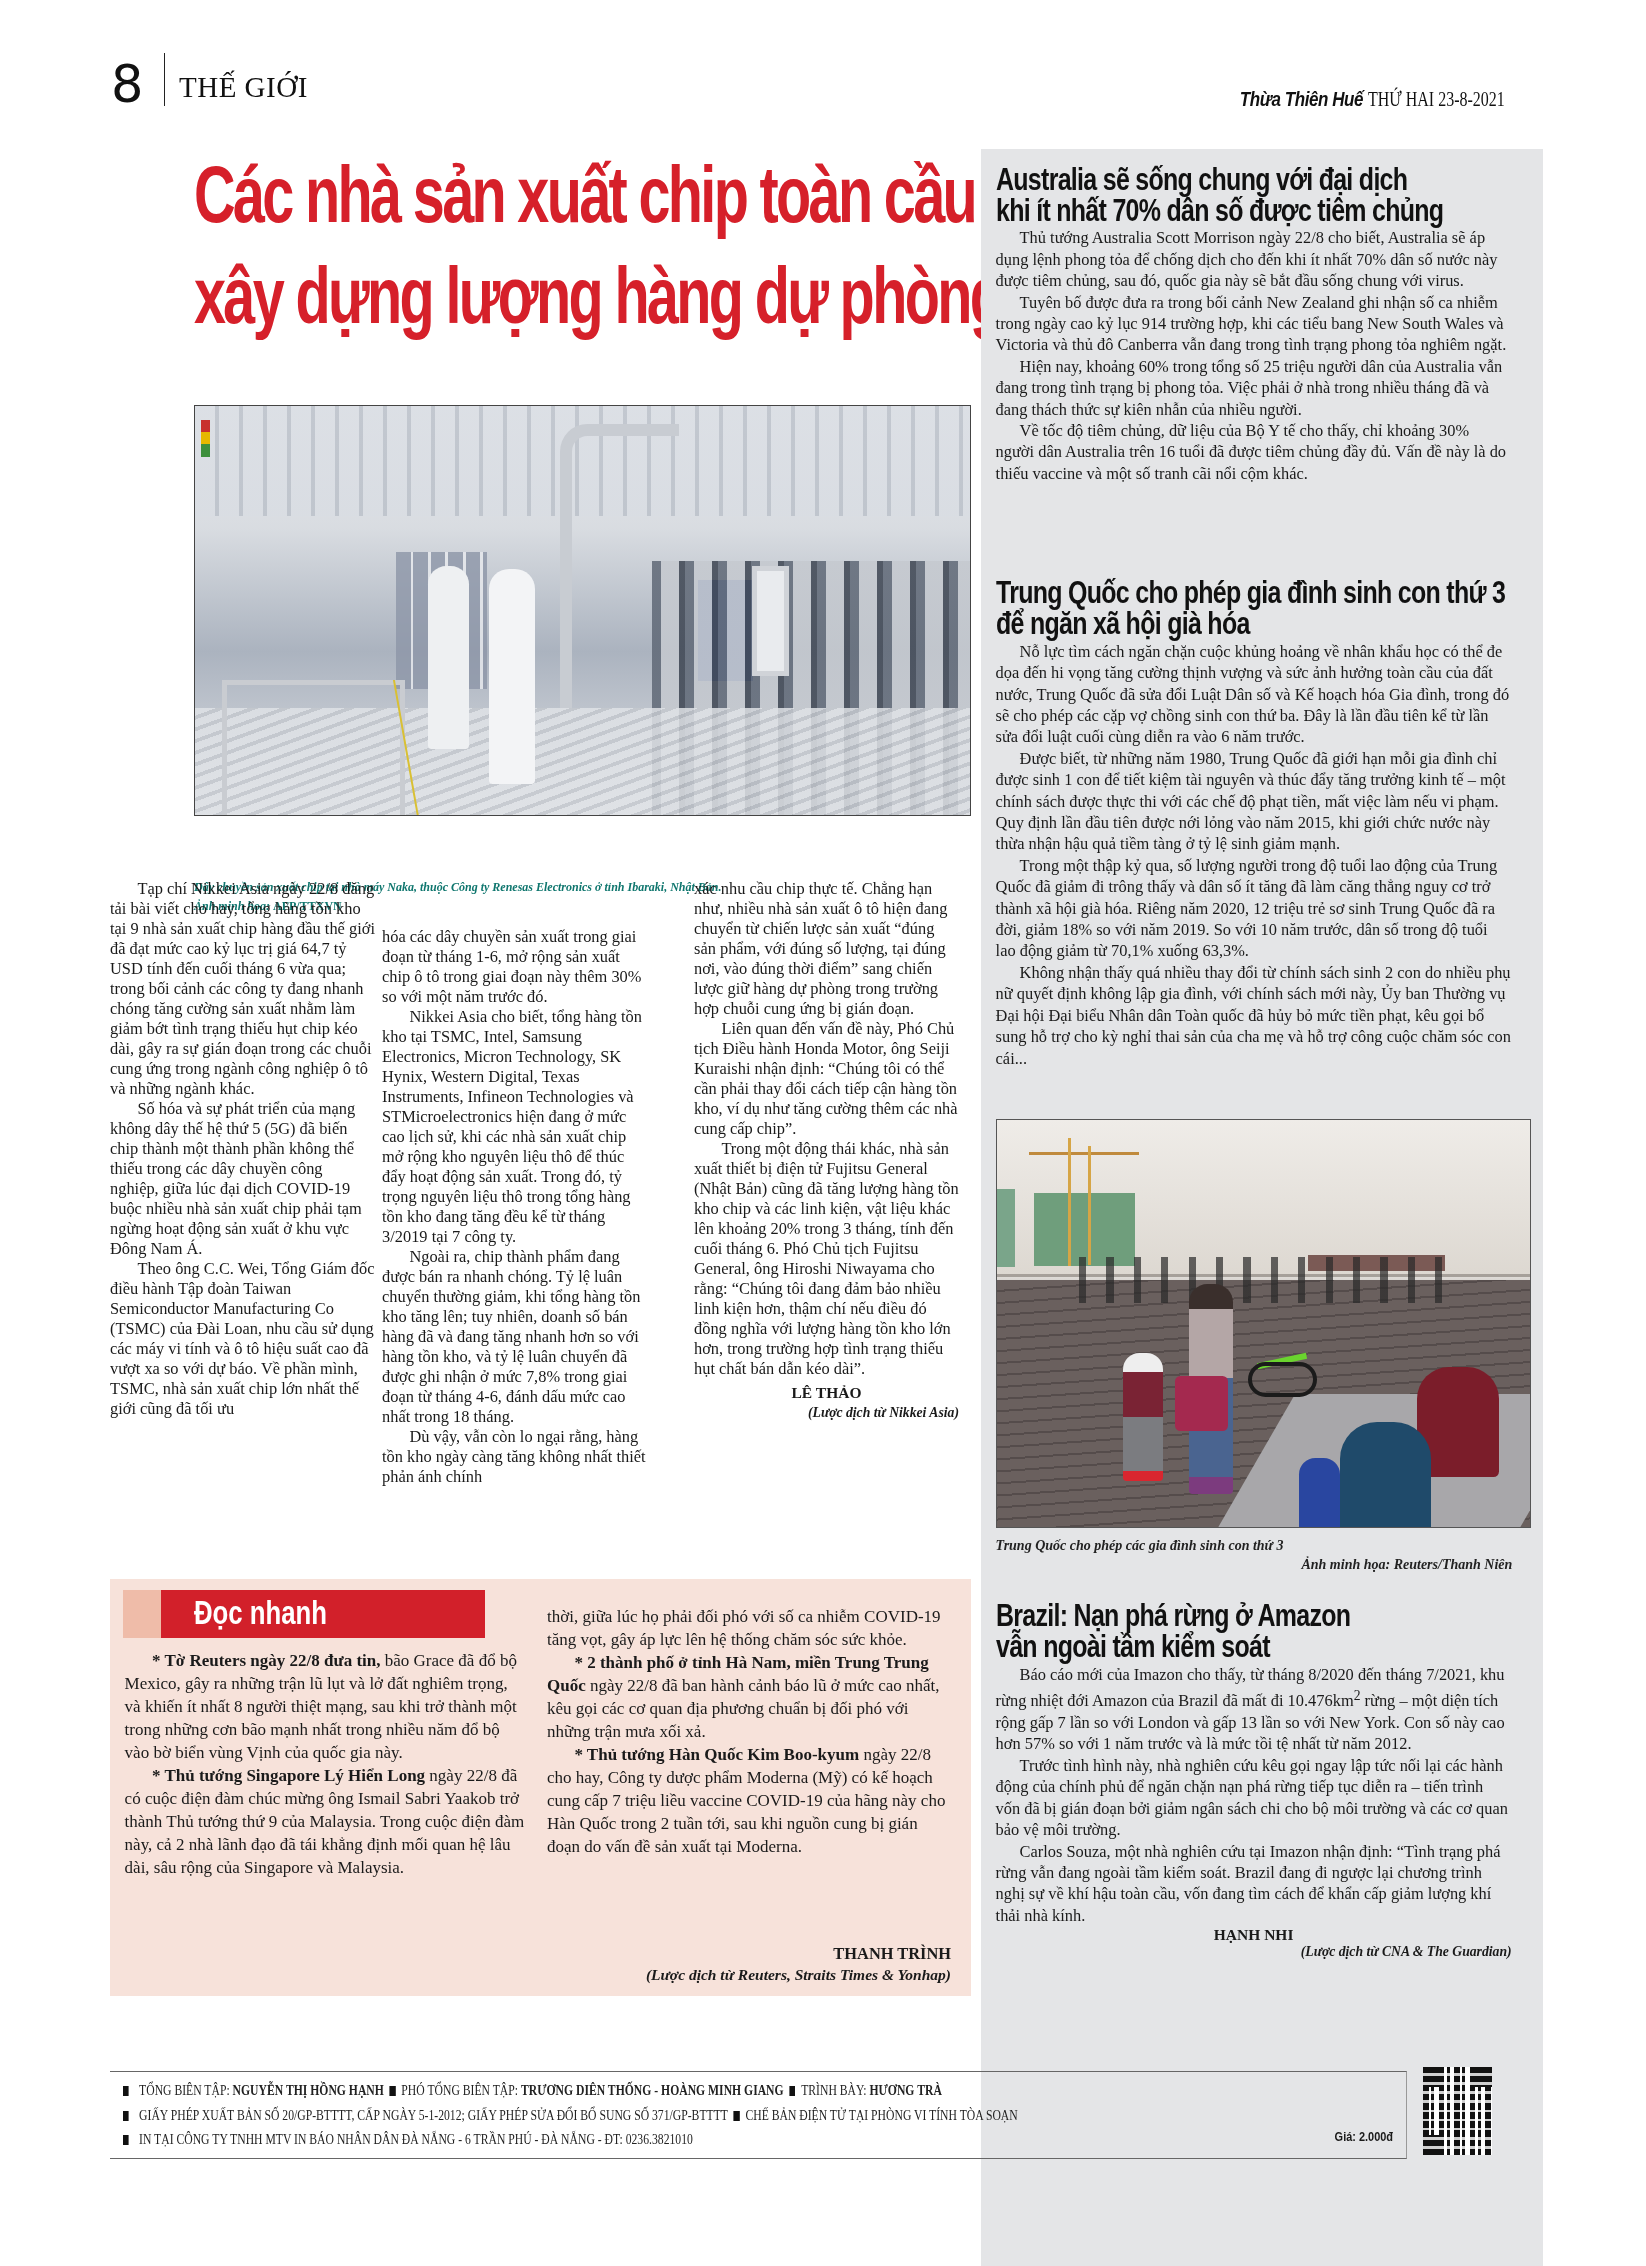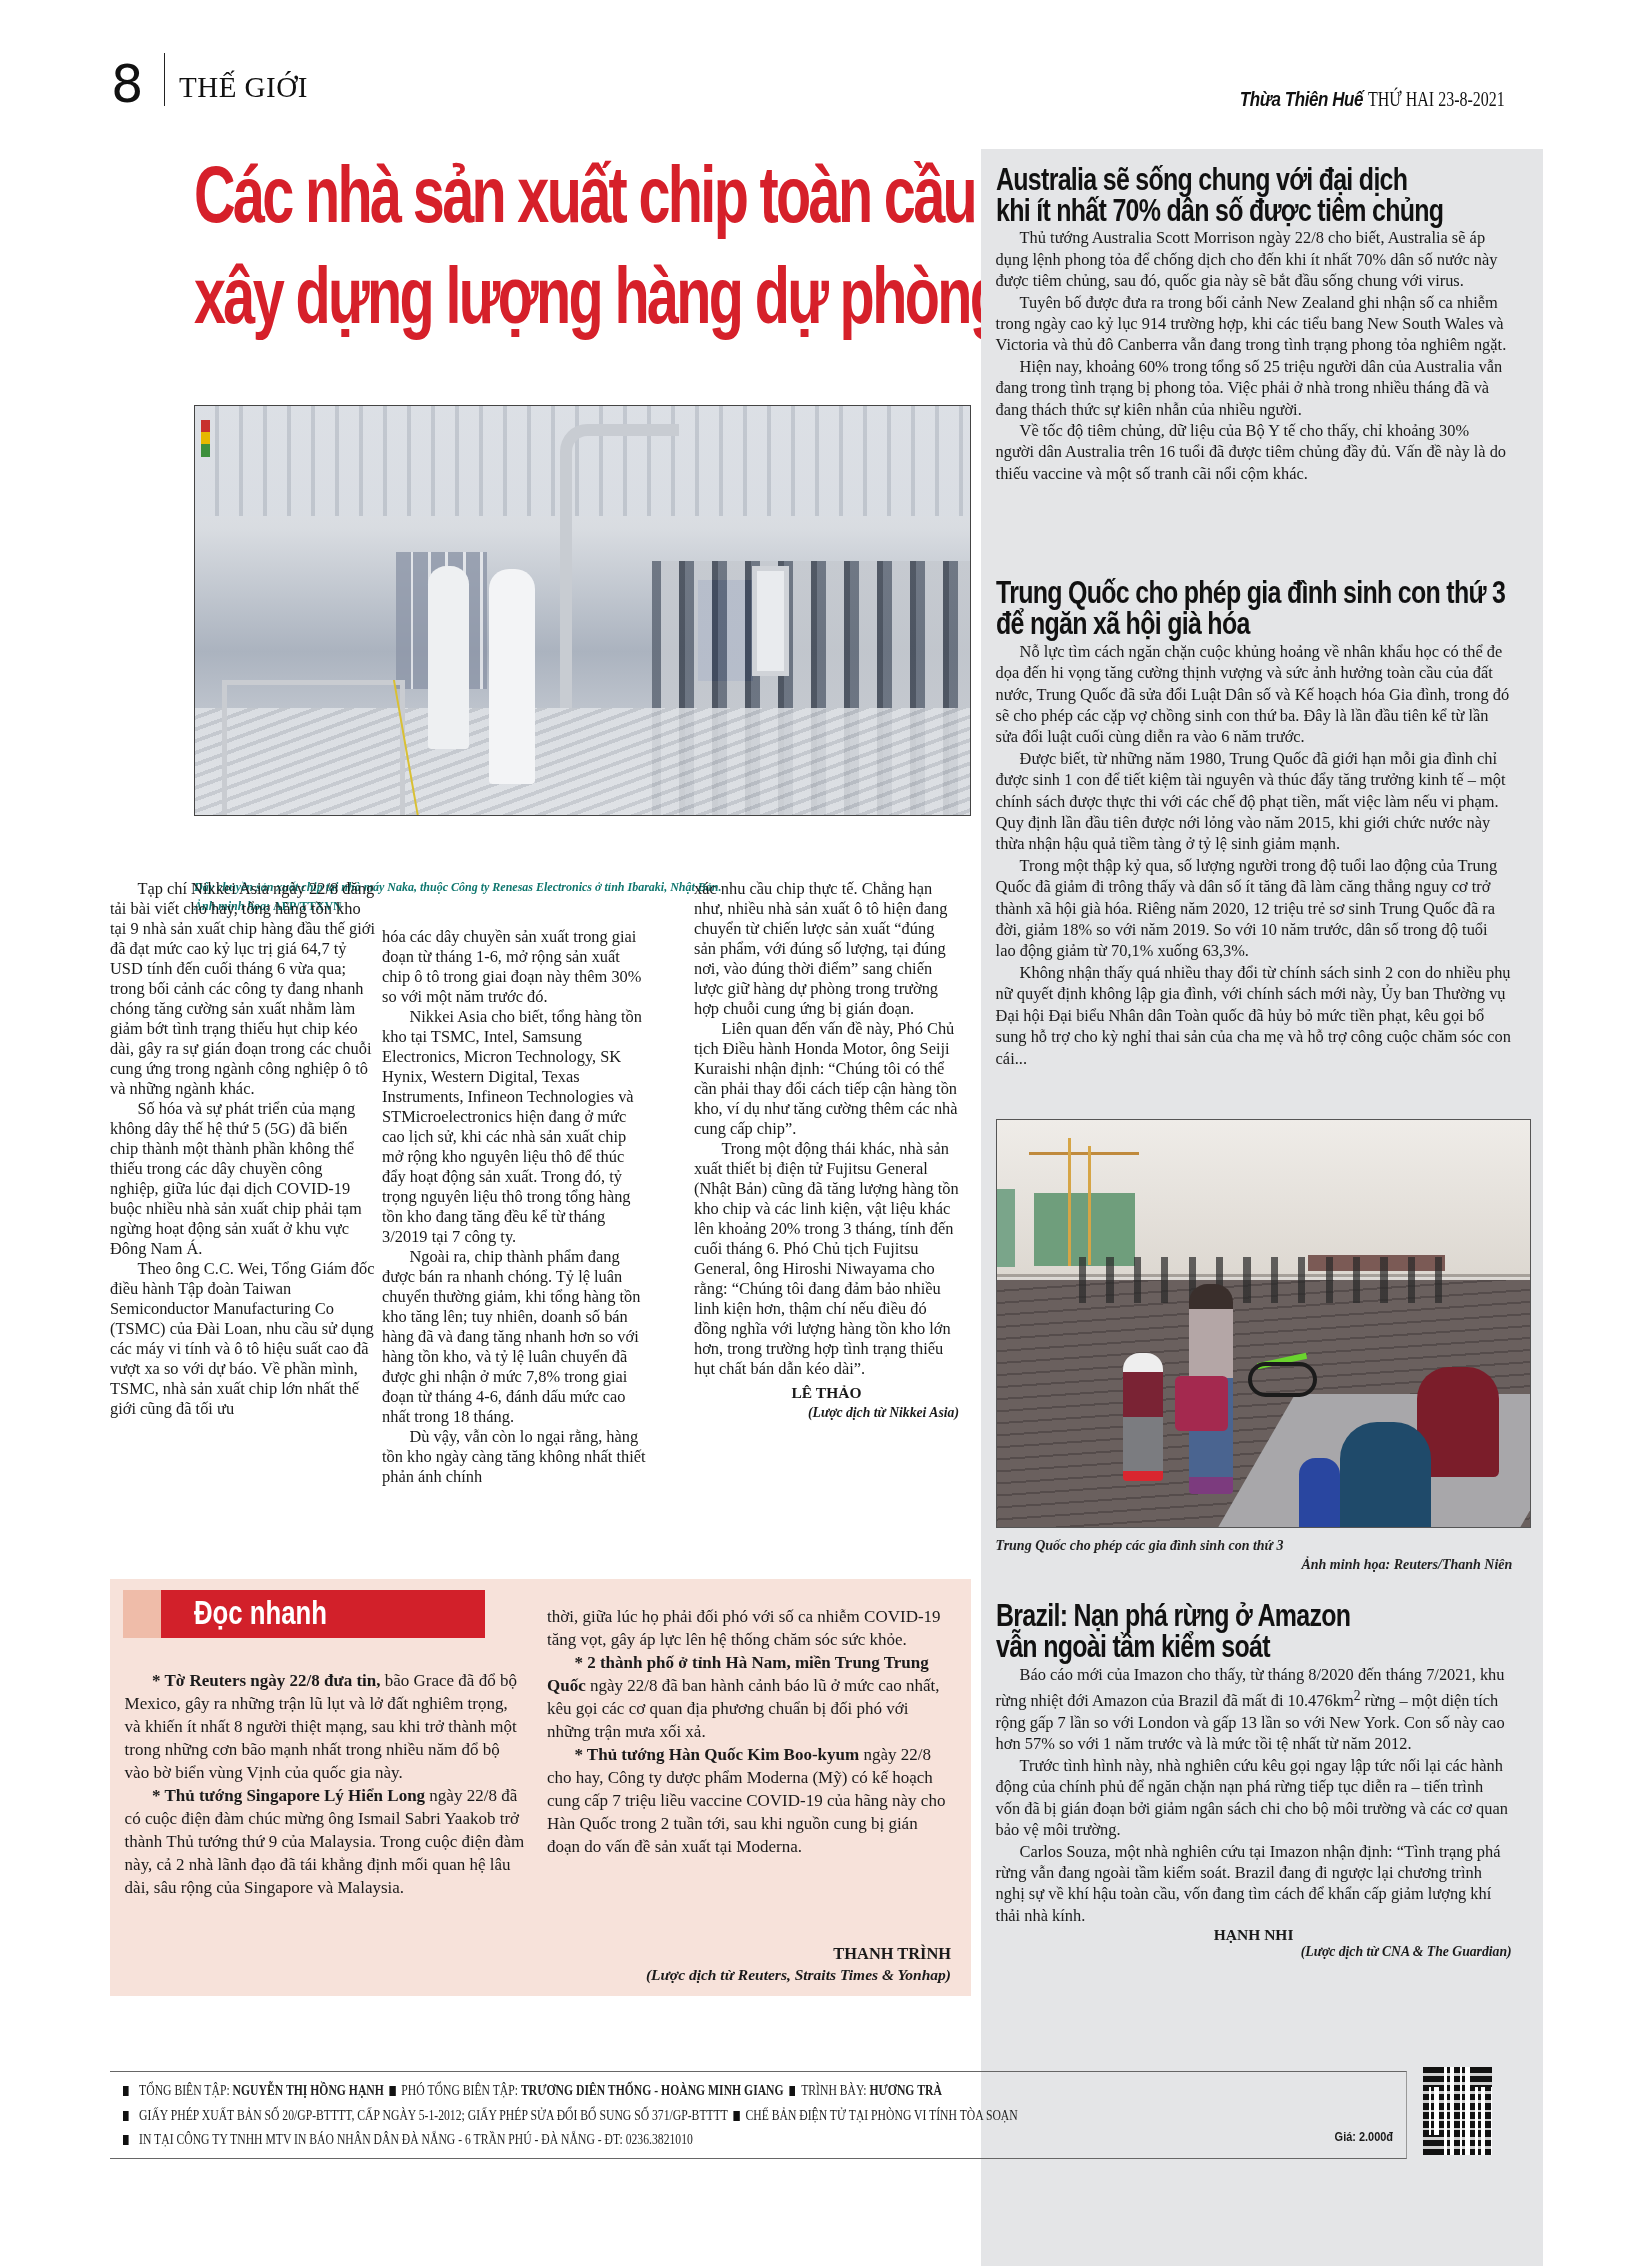--- a/index.html
+++ b/index.html
@@ -84,21 +84,21 @@
   #br { position: absolute; left: 14.6px; top: 1451px; }
   #br .sb-body { margin-top: 1.8px; }
   #br .byline { font-size: 15.5px; margin-top: 0; width: 516px; }
   #br .source { width: 516px; }
 
   
   #quick-box { position: absolute; left: 110px; top: 1579px; width: 861px; height: 417px; background: #f7e2da; }
   #quick-tab-light { position: absolute; left: 12.8px; top: 11px; width: 38px; height: 48px; background: #efbca9; }
   #quick-tab { position: absolute; left: 51px; top: 11px; width: 324px; height: 48px; background: #d2202a; }
   #quick-title { position: absolute; left: 84px; top: 12.8px; color: #ffffff; font-family: "Liberation Sans", sans-serif; font-weight: bold; font-size: 33px; line-height: 42px; transform: scaleX(0.78); transform-origin: left top; white-space: nowrap; }
-  .quick-col { position: absolute; top: 90px; width: 402px; font-size: 17px; line-height: 23px; color: #1a1a1a; }
+  .quick-col { position: absolute; top: 70px; width: 402px; font-size: 17px; line-height: 23px; color: #1a1a1a; }
   .quick-col p { text-indent: 27.4px; }
   .quick-col p.cont { text-indent: 0; }
   #quick-col-1 { left: 14.6px; }
   #quick-col-2 { left: 437px; top: 25.6px; }
   #quick-byline { position: absolute; left: 437px; top: 365px; width: 404px; text-align: right; font-weight: bold; font-size: 16.4px; }
   #quick-source { position: absolute; left: 437px; top: 387px; width: 404px; text-align: right; font-style: italic; font-weight: bold; font-size: 15.5px; }
 
   
   #footer-box { position: absolute; left: 110px; top: 2071px; width: 1297px; height: 88px; border-top: 1.8px solid #666; border-bottom: 1.8px solid #666; border-right: 0.9px solid #999; }
   .f-line { position: absolute; left: 12.8px; font-size: 14.6px; line-height: 18.3px; color: #222; white-space: nowrap; transform: scaleX(0.8); transform-origin: left top; }

